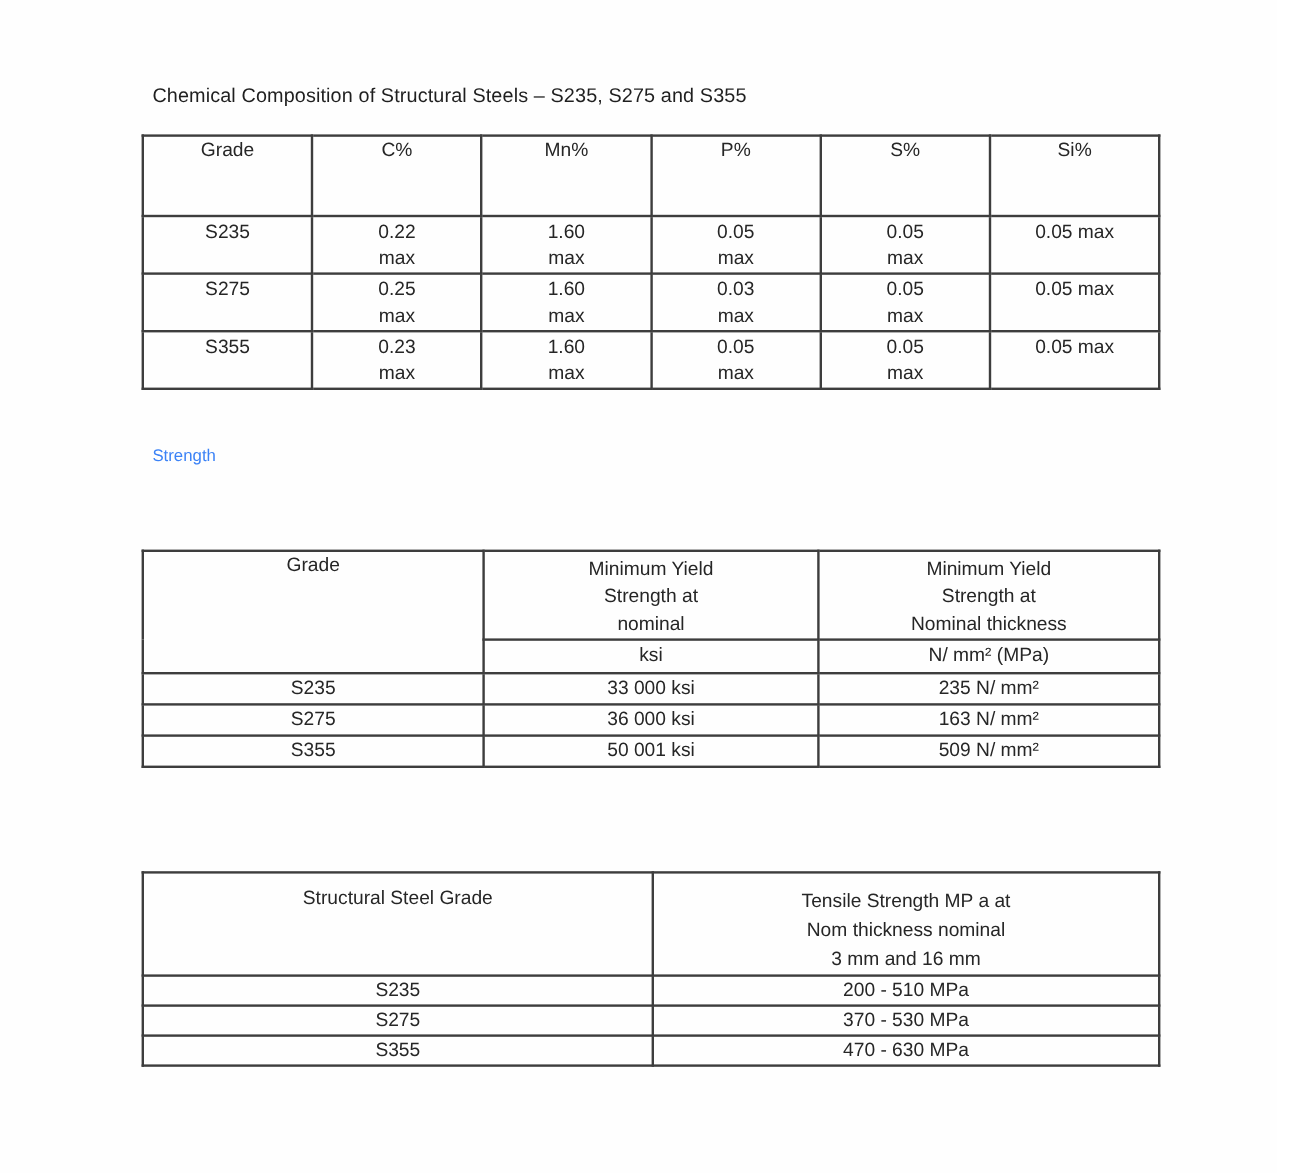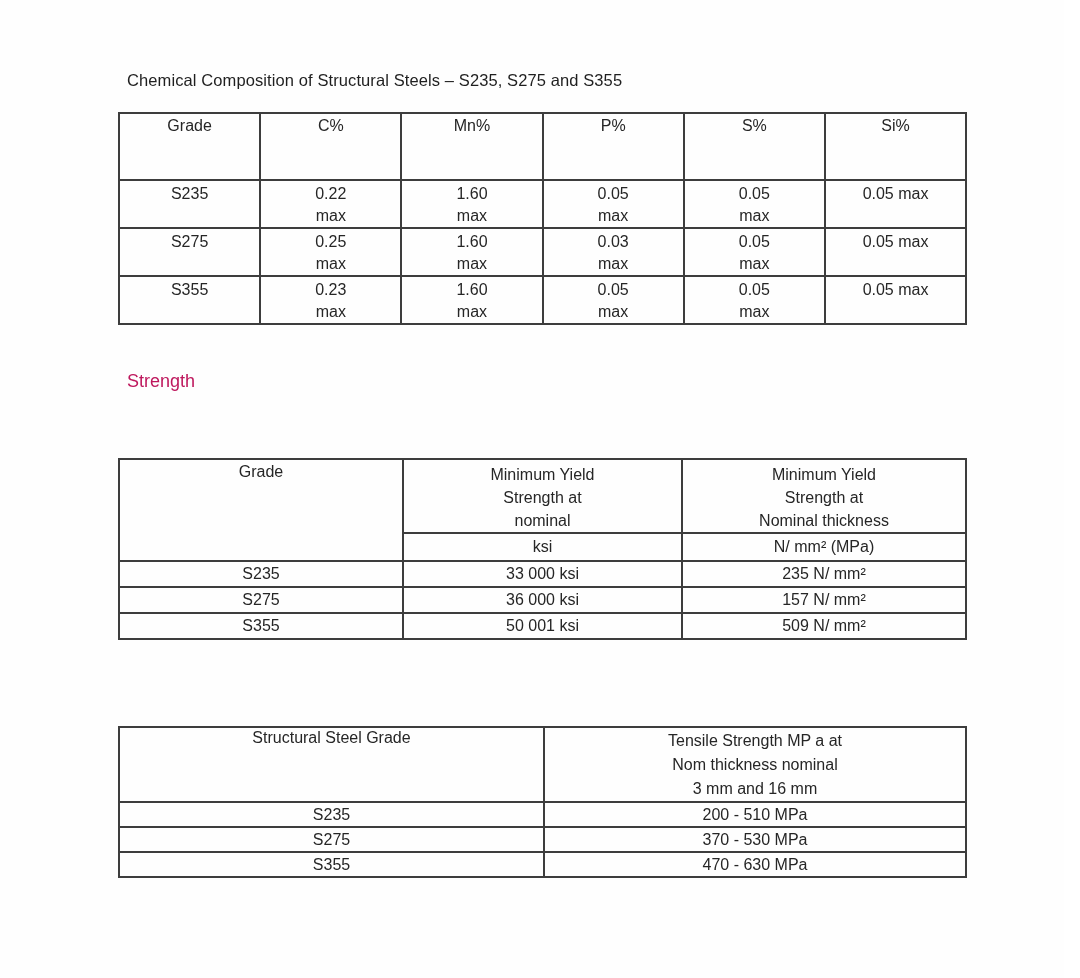--- a/index.html
+++ b/index.html
@@ -12,21 +12,21 @@
   }
   .page { position: relative; width: 1064px; height: 978px; background: #fefefe; }
 
   .doc-title {
     position: absolute; left: 127px; top: 71px;
     font-size: 16.5px; font-weight: 400; color: #1f1f1f;
     letter-spacing: 0.1px;
   }
   .doc-heading {
     position: absolute; left: 127px; top: 371px;
-    font-size: 18px; font-weight: 400; color: #be185d;
+    font-size: 14px; font-weight: 400; color: #3b82f6;
   }
 
   table {
     position: absolute;
     border-collapse: collapse;
     table-layout: fixed;
     width: 847px;
     left: 118px;
     font-size: 16px;
     color: #262626;
@@ -52,21 +52,21 @@
   .t2 .c3 { width: 284px; }
   .t2 .hdr-main th { height: 70px; vertical-align: top; padding-top: 3px; }
   .t2 .hdr-line { line-height: 23px; }
   .t2 .hdr-unit th { height: 28px; vertical-align: middle; border-top-width: 1px; margin-left: 38px; }
   .t2 .data-row td { height: 26px; vertical-align: middle; }
 
   
   .t3 { top: 726px; }
   .t3 .c1 { width: 425px; }
   .t3 .c2 { width: 422px; }
-  .t3 .hdr th { height: 72px; vertical-align: top; padding-top: 1px; }
+  .t3 .hdr th { height: 72px; vertical-align: top; padding-top: 12px; }
   .t3 .hdr-line { line-height: 24px; }
   .t3 .data-row td { height: 25px; vertical-align: middle; }
 </style>
 </head>
 <body>
 
 <div class="page">
 
   <div class="doc-title">Chemical Composition of Structural Steels – S235, S275 and S355</div>
 
@@ -192,21 +192,21 @@
         <th>N/ mm² (MPa)</th>
       </tr>
       <tr class="data-row">
         <td>S235</td>
         <td>33 000 ksi</td>
         <td>235 N/ mm²</td>
       </tr>
       <tr class="data-row">
         <td>S275</td>
         <td>36 000 ksi</td>
-        <td>157 N/ mm²</td>
+        <td>163 N/ mm²</td>
       </tr>
       <tr class="data-row">
         <td>S355</td>
         <td>50 001 ksi</td>
         <td>509 N/ mm²</td>
       </tr>
     </tbody>
   </table>
 
   <table class="t3">

